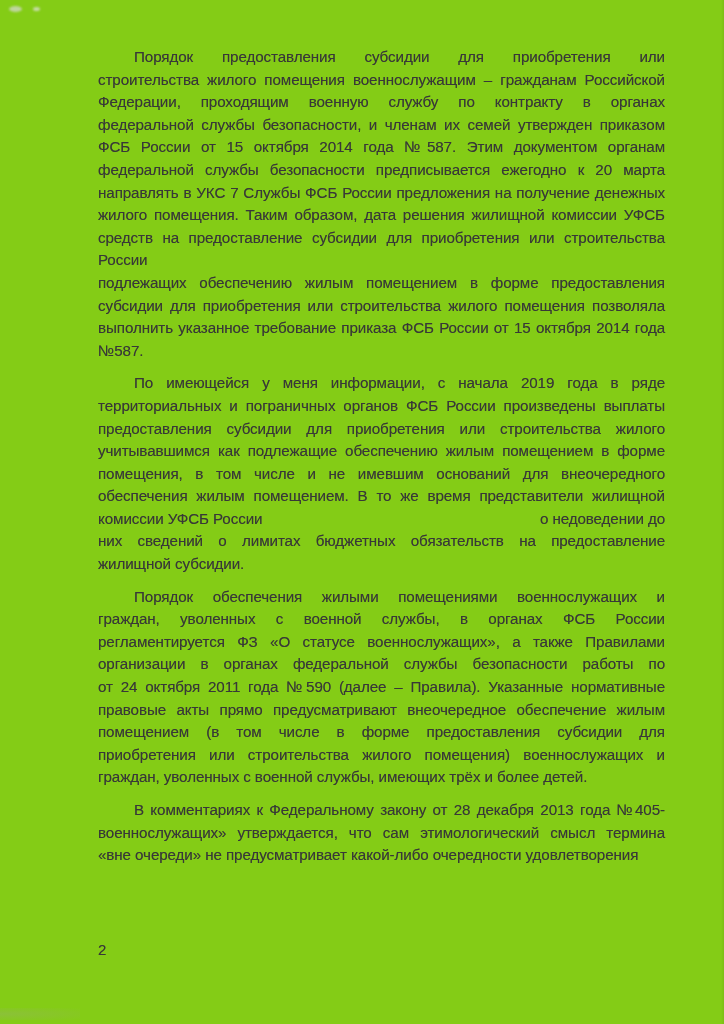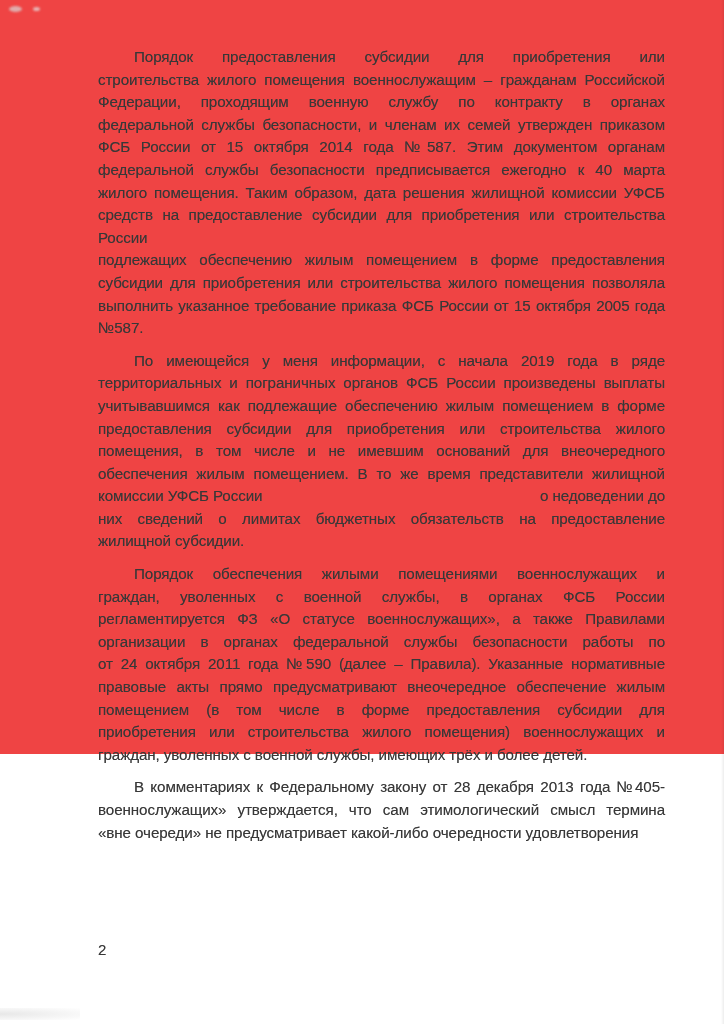--- a/index.html
+++ b/index.html
@@ -3,22 +3,22 @@
 <meta charset="utf-8">
 <style>
   html, body { margin: 0; padding: 0; }
   body {
     width: 724px; height: 1024px;
     background: #ffffff;
     overflow: hidden;
   }
   .page {
     position: relative;
-    width: 724px; height: 754px;
-    background: #ef4444;
+    width: 724px; height: 1024px;
+    background: #84cc16;
     font-family: "Liberation Sans", "DejaVu Sans", sans-serif;
     color: #383838;
     text-shadow: 0 0 0.6px rgba(56,56,56,0.5); 
   }
   .textblock {
     position: absolute;
     left: 98px; top: 46px;
     width: 567px;
   }
   .para { margin: 0 0 10px 0; }
@@ -77,37 +77,38 @@
   <div class="edge-right"></div>
   <div class="smudge-bottom"></div>
 
   <div class="textblock">
       <div class="para">
         <div class="line indent">Порядок предоставления субсидии для приобретения или</div>
         <div class="line">строительства жилого помещения военнослужащим – гражданам Российской</div>
         <div class="line">Федерации, проходящим военную службу по контракту в органах</div>
         <div class="line">федеральной службы безопасности, и членам их семей утвержден приказом</div>
         <div class="line">ФСБ России от 15 октября 2014 года №587. Этим документом органам</div>
-        <div class="line">федеральной службы безопасности предписывается ежегодно к 40 марта</div>
+        <div class="line">федеральной службы безопасности предписывается ежегодно к 20 марта</div>
+        <div class="line">направлять в УКС 7 Службы ФСБ России предложения на получение денежных</div>
         <div class="line">жилого помещения. Таким образом, дата решения жилищной комиссии УФСБ</div>
         <div class="line">средств на предоставление субсидии для приобретения или строительства</div>
         <div class="line split">
           <span>России</span>
           <span class="gap"></span>
         </div>
         <div class="line">подлежащих обеспечению жилым помещением в форме предоставления</div>
         <div class="line">субсидии для приобретения или строительства жилого помещения позволяла</div>
-        <div class="line">выполнить указанное требование приказа ФСБ России от 15 октября 2005 года</div>
+        <div class="line">выполнить указанное требование приказа ФСБ России от 15 октября 2014 года</div>
         <div class="line last">№587.</div>
       </div>
       <div class="para">
         <div class="line indent">По имеющейся у меня информации, с начала 2019 года в ряде</div>
         <div class="line">территориальных и пограничных органов ФСБ России произведены выплаты</div>
+        <div class="line">предоставления субсидии для приобретения или строительства жилого</div>
         <div class="line">учитывавшимся как подлежащие обеспечению жилым помещением в форме</div>
-        <div class="line">предоставления субсидии для приобретения или строительства жилого</div>
         <div class="line">помещения, в том числе и не имевшим оснований для внеочередного</div>
         <div class="line">обеспечения жилым помещением. В то же время представители жилищной</div>
         <div class="line split">
           <span>комиссии УФСБ России</span>
           <span class="gap"></span>
           <span>о недоведении до</span>
         </div>
         <div class="line">них сведений о лимитах бюджетных обязательств на предоставление</div>
         <div class="line last">жилищной субсидии.</div>
       </div>

